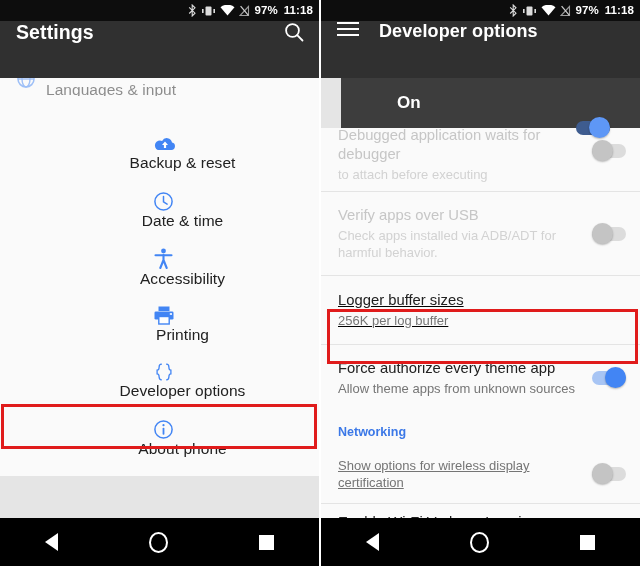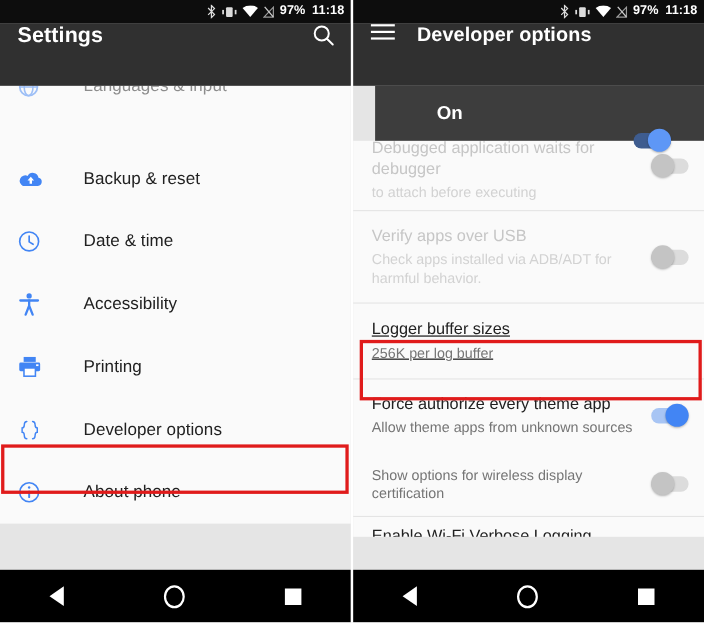--- a/index.html
+++ b/index.html
@@ -46,20 +46,21 @@
     flex: 1; letter-spacing: 0.1px;
   }
   .appbar .title.right-title { font-size: 18px; margin-left: 20px; }
 
   
   .list { background: #fafafa; position: relative; }
   .row {
     display: flex; align-items: center;
     height: 57px; padding-left: 16px;
     position: relative;
+    flex-direction: column;
   }
   .row .icon {
     width: 30px; display: flex; align-items: center; justify-content: flex-start;
   }
   .row .label {
     margin-left: 30px;
     font-size: 15.5px; color: #212121;
     letter-spacing: 0.05px;
   }
   .row.clipped {
@@ -356,23 +357,24 @@
       <div class="divider"></div>
 
       <div class="drow" style="padding-top:14px; padding-bottom:14px;">
         <div class="dtitle">Force authorize every theme app</div>
         <div class="dsub">Allow theme apps from unknown sources</div>
         <span class="toggle on">
             <span class="thumb"></span>
           </span>
       </div>
 
+      <div class="section-hdr blue" style="padding-top:14px; padding-bottom:6px;">Networking</div>
 
       <div class="drow" style="padding-top:10px; padding-bottom:12px;">
-        <div class="dsub" style="max-width:215px;">Show options for wireless display certification</div>
+        <div class="dsub" style="max-width:215px;text-decoration:underline;">Show options for wireless display certification</div>
         <span class="toggle off">
             <span class="thumb"></span>
           </span>
       </div>
 
       <div class="divider"></div>
 
       <div class="drow" style="padding-top:9px; padding-bottom:0; min-height:0; overflow:hidden; height:18px;">
         <div class="dtitle">Enable Wi-Fi Verbose Logging</div>
       </div>

